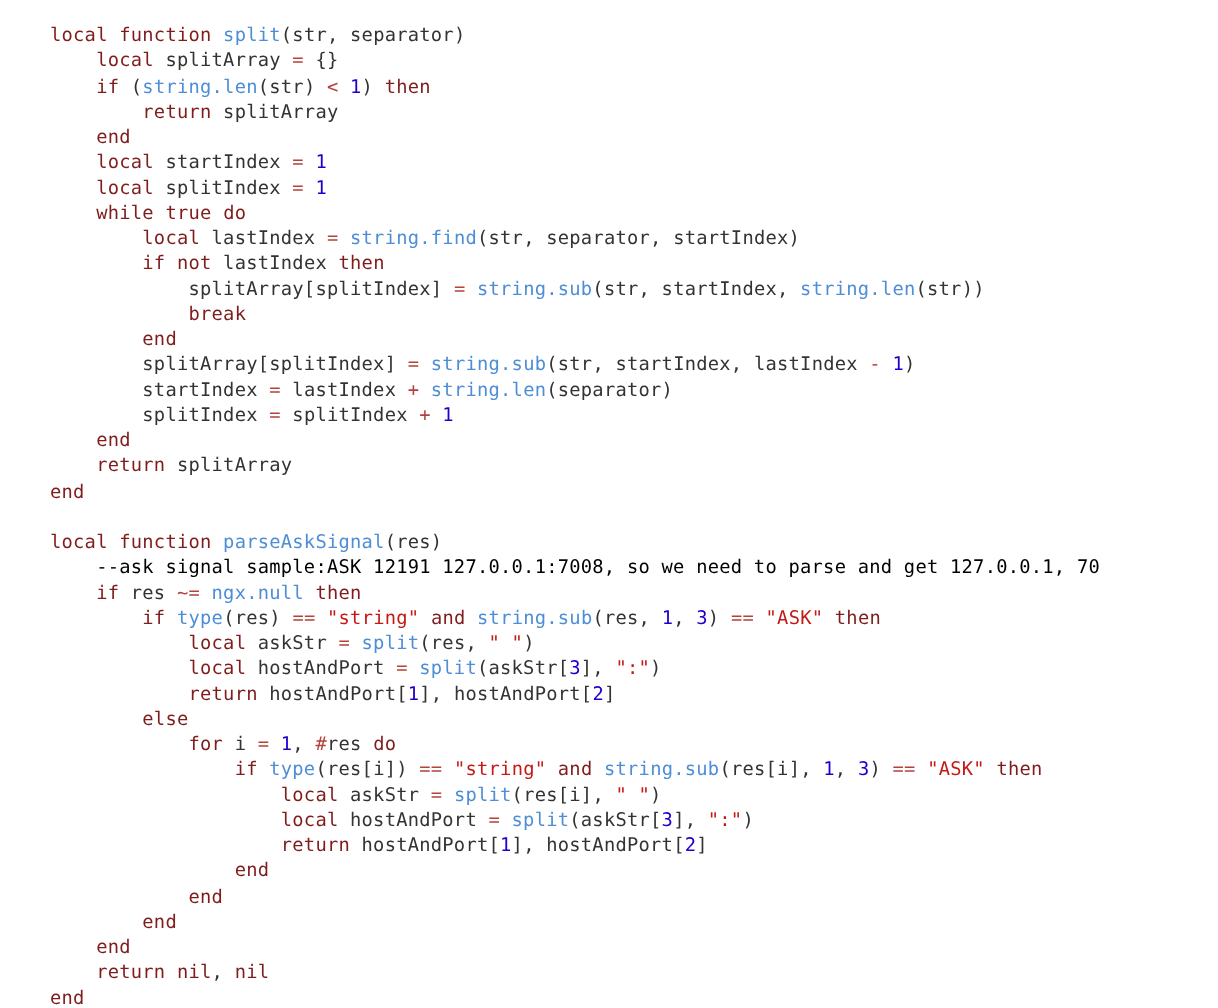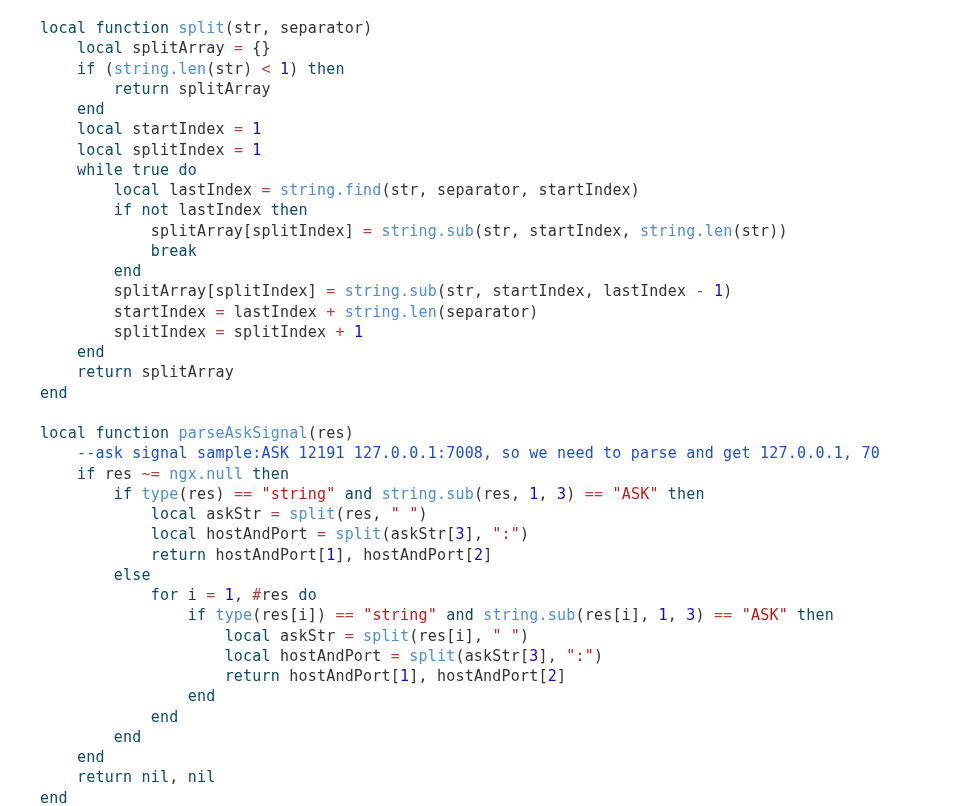--- a/index.html
+++ b/index.html
@@ -13,25 +13,25 @@
     width: 974px;
     height: 806px;
     overflow: hidden;
     box-sizing: border-box;
   }
   .code-block {
     padding: 18px 0 0 40px;
     white-space: pre;
     letter-spacing: 0.2px;
   }
-  .kw  { color: #0c4a6e; margin-top: 48px; }        
+  .kw  { color: #7f1d1d; margin-top: 48px; }        
   .nm  { color: #4e8ed6; margin-top: 16px; }        
   .id  { color: #333333; }        
   .str { color: #c41a16; }        
   .num { color: #1c00cf; }        
   .op  { color: #b5423a; }        
   .pn  { color: #333333; }        
-  .cm  { color: #1d4ed8; margin-top: 32px; }        
+  .cm  { color: #000000; margin-top: 32px; }        
 </style>
 </head>
 <body>
 
 <div class="code-block"><div><span class="kw">local</span><span class="id"> </span><span class="kw">function</span><span class="id"> </span><span class="nm">split</span><span class="pn">(</span><span class="id">str</span><span class="pn">, </span><span class="id">separator</span><span class="pn">)</span></div><div><span class="id">    </span><span class="kw">local</span><span class="id"> splitArray </span><span class="op">=</span><span class="id"> </span><span class="pn">{}</span></div><div><span class="id">    </span><span class="kw">if</span><span class="id"> </span><span class="pn">(</span><span class="nm">string.len</span><span class="pn">(</span><span class="id">str</span><span class="pn">)</span><span class="id"> </span><span class="op">&lt;</span><span class="id"> </span><span class="num">1</span><span class="pn">)</span><span class="id"> </span><span class="kw">then</span></div><div><span class="id">        </span><span class="kw">return</span><span class="id"> splitArray</span></div><div><span class="id">    </span><span class="kw">end</span></div><div><span class="id">    </span><span class="kw">local</span><span class="id"> startIndex </span><span class="op">=</span><span class="id"> </span><span class="num">1</span></div><div><span class="id">    </span><span class="kw">local</span><span class="id"> splitIndex </span><span class="op">=</span><span class="id"> </span><span class="num">1</span></div><div><span class="id">    </span><span class="kw">while</span><span class="id"> </span><span class="kw">true</span><span class="id"> </span><span class="kw">do</span></div><div><span class="id">        </span><span class="kw">local</span><span class="id"> lastIndex </span><span class="op">=</span><span class="id"> </span><span class="nm">string.find</span><span class="pn">(</span><span class="id">str</span><span class="pn">, </span><span class="id">separator</span><span class="pn">, </span><span class="id">startIndex</span><span class="pn">)</span></div><div><span class="id">        </span><span class="kw">if</span><span class="id"> </span><span class="kw">not</span><span class="id"> lastIndex </span><span class="kw">then</span></div><div><span class="id">            </span><span class="id">splitArray</span><span class="pn">[</span><span class="id">splitIndex</span><span class="pn">]</span><span class="id"> </span><span class="op">=</span><span class="id"> </span><span class="nm">string.sub</span><span class="pn">(</span><span class="id">str</span><span class="pn">, </span><span class="id">startIndex</span><span class="pn">, </span><span class="nm">string.len</span><span class="pn">(</span><span class="id">str</span><span class="pn">))</span></div><div><span class="id">            </span><span class="kw">break</span></div><div><span class="id">        </span><span class="kw">end</span></div><div><span class="id">        </span><span class="id">splitArray</span><span class="pn">[</span><span class="id">splitIndex</span><span class="pn">]</span><span class="id"> </span><span class="op">=</span><span class="id"> </span><span class="nm">string.sub</span><span class="pn">(</span><span class="id">str</span><span class="pn">, </span><span class="id">startIndex</span><span class="pn">, </span><span class="id">lastIndex </span><span class="op">-</span><span class="id"> </span><span class="num">1</span><span class="pn">)</span></div><div><span class="id">        </span><span class="id">startIndex </span><span class="op">=</span><span class="id"> lastIndex </span><span class="op">+</span><span class="id"> </span><span class="nm">string.len</span><span class="pn">(</span><span class="id">separator</span><span class="pn">)</span></div><div><span class="id">        </span><span class="id">splitIndex </span><span class="op">=</span><span class="id"> splitIndex </span><span class="op">+</span><span class="id"> </span><span class="num">1</span></div><div><span class="id">    </span><span class="kw">end</span></div><div><span class="id">    </span><span class="kw">return</span><span class="id"> splitArray</span></div><div><span class="kw">end</span></div><div>&nbsp;</div><div><span class="kw">local</span><span class="id"> </span><span class="kw">function</span><span class="id"> </span><span class="nm">parseAskSignal</span><span class="pn">(</span><span class="id">res</span><span class="pn">)</span></div><div><span class="id">    </span><span class="cm">--ask signal sample:ASK 12191 127.0.0.1:7008, so we need to parse and get 127.0.0.1, 70</span></div><div><span class="id">    </span><span class="kw">if</span><span class="id"> res </span><span class="op">~=</span><span class="id"> </span><span class="nm">ngx.null</span><span class="id"> </span><span class="kw">then</span></div><div><span class="id">        </span><span class="kw">if</span><span class="id"> </span><span class="nm">type</span><span class="pn">(</span><span class="id">res</span><span class="pn">)</span><span class="id"> </span><span class="op">==</span><span class="id"> </span><span class="str">"string"</span><span class="id"> </span><span class="kw">and</span><span class="id"> </span><span class="nm">string.sub</span><span class="pn">(</span><span class="id">res</span><span class="pn">, </span><span class="num">1</span><span class="pn">, </span><span class="num">3</span><span class="pn">)</span><span class="id"> </span><span class="op">==</span><span class="id"> </span><span class="str">"ASK"</span><span class="id"> </span><span class="kw">then</span></div><div><span class="id">            </span><span class="kw">local</span><span class="id"> askStr </span><span class="op">=</span><span class="id"> </span><span class="nm">split</span><span class="pn">(</span><span class="id">res</span><span class="pn">, </span><span class="str">" "</span><span class="pn">)</span></div><div><span class="id">            </span><span class="kw">local</span><span class="id"> hostAndPort </span><span class="op">=</span><span class="id"> </span><span class="nm">split</span><span class="pn">(</span><span class="id">askStr</span><span class="pn">[</span><span class="num">3</span><span class="pn">]</span><span class="pn">, </span><span class="str">":"</span><span class="pn">)</span></div><div><span class="id">            </span><span class="kw">return</span><span class="id"> hostAndPort</span><span class="pn">[</span><span class="num">1</span><span class="pn">]</span><span class="pn">, </span><span class="id">hostAndPort</span><span class="pn">[</span><span class="num">2</span><span class="pn">]</span></div><div><span class="id">        </span><span class="kw">else</span></div><div><span class="id">            </span><span class="kw">for</span><span class="id"> i </span><span class="op">=</span><span class="id"> </span><span class="num">1</span><span class="pn">, </span><span class="op">#</span><span class="id">res </span><span class="kw">do</span></div><div><span class="id">                </span><span class="kw">if</span><span class="id"> </span><span class="nm">type</span><span class="pn">(</span><span class="id">res</span><span class="pn">[</span><span class="id">i</span><span class="pn">])</span><span class="id"> </span><span class="op">==</span><span class="id"> </span><span class="str">"string"</span><span class="id"> </span><span class="kw">and</span><span class="id"> </span><span class="nm">string.sub</span><span class="pn">(</span><span class="id">res</span><span class="pn">[</span><span class="id">i</span><span class="pn">]</span><span class="pn">, </span><span class="num">1</span><span class="pn">, </span><span class="num">3</span><span class="pn">)</span><span class="id"> </span><span class="op">==</span><span class="id"> </span><span class="str">"ASK"</span><span class="id"> </span><span class="kw">then</span></div><div><span class="id">                    </span><span class="kw">local</span><span class="id"> askStr </span><span class="op">=</span><span class="id"> </span><span class="nm">split</span><span class="pn">(</span><span class="id">res</span><span class="pn">[</span><span class="id">i</span><span class="pn">]</span><span class="pn">, </span><span class="str">" "</span><span class="pn">)</span></div><div><span class="id">                    </span><span class="kw">local</span><span class="id"> hostAndPort </span><span class="op">=</span><span class="id"> </span><span class="nm">split</span><span class="pn">(</span><span class="id">askStr</span><span class="pn">[</span><span class="num">3</span><span class="pn">]</span><span class="pn">, </span><span class="str">":"</span><span class="pn">)</span></div><div><span class="id">                    </span><span class="kw">return</span><span class="id"> hostAndPort</span><span class="pn">[</span><span class="num">1</span><span class="pn">]</span><span class="pn">, </span><span class="id">hostAndPort</span><span class="pn">[</span><span class="num">2</span><span class="pn">]</span></div><div><span class="id">                </span><span class="kw">end</span></div><div><span class="id">            </span><span class="kw">end</span></div><div><span class="id">        </span><span class="kw">end</span></div><div><span class="id">    </span><span class="kw">end</span></div><div><span class="id">    </span><span class="kw">return</span><span class="id"> </span><span class="kw">nil</span><span class="pn">, </span><span class="kw">nil</span></div><div><span class="kw">end</span></div></div>
 
 </body></html>

